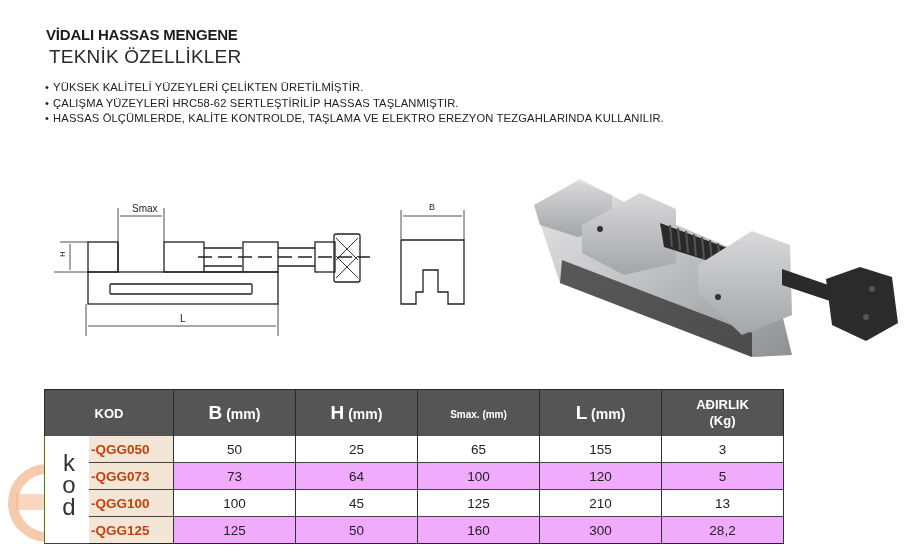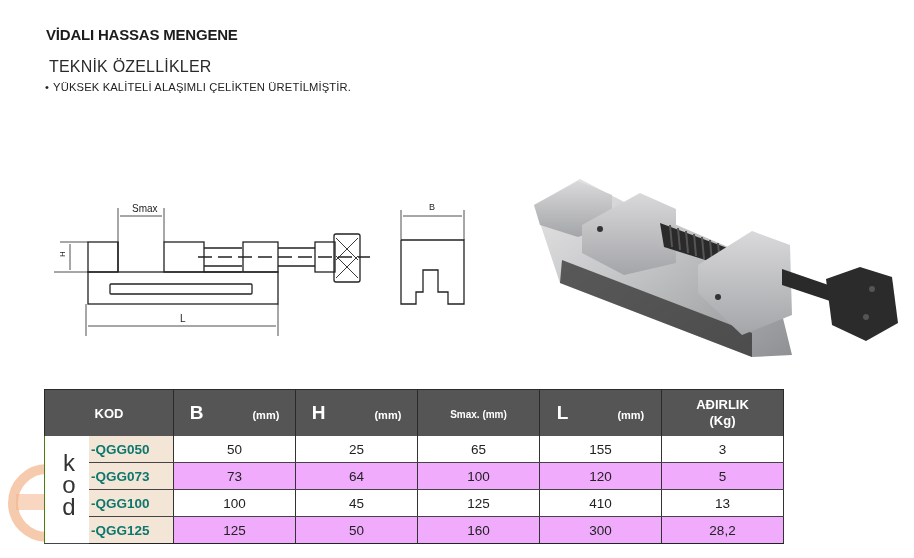--- a/index.html
+++ b/index.html
@@ -5,70 +5,72 @@
   html, body { margin: 0; padding: 0; }
   body {
     width: 914px; height: 558px; background: #ffffff; position: relative; overflow: hidden;
     font-family: "Liberation Sans", sans-serif; color: #1a1a1a;
   }
   .title {
     position: absolute; left: 46px; top: 4px; font-size: 15px; font-weight: bold;
     letter-spacing: -0.2px; color: #1c1c1c; margin-top: 22px;
   }
   .subtitle {
-    position: absolute; left: 49px; top: 58px; font-size: 16px; color: #2a2a2a; letter-spacing: 0.2px;
+    position: absolute; left: 49px; top: 46px; font-size: 19px; color: #2a2a2a; letter-spacing: 0.2px;
   }
   .features {
     position: absolute; left: 45px; top: 80px; margin: 0; padding: 0; list-style: none;
     font-size: 11.2px; line-height: 15.5px; color: #222; letter-spacing: 0.15px;
   }
   .features li::before { content: "\2022"; margin-right: 4px; }
 
   .drawing { position: absolute; left: 40px; top: 160px; width: 440px; height: 190px; }
   .photo { position: absolute; left: 520px; top: 165px; width: 390px; height: 195px; }
 
   table.spec {
     position: absolute; left: 44px; top: 389px; border-collapse: collapse;
     font-size: 13px;
   }
   table.spec th {
     background: #555555; color: #ffffff; height: 46px; font-weight: bold;
     border-left: 1px solid #2a2a2a; border-right: 1px solid #2a2a2a; border-top: 1px solid #2a2a2a;
     padding: 0; text-align: center; font-size: 13px;
   }
   table.spec th .big { font-size: 19px; }
-  table.spec th .unit { font-size: 11px; padding-left: 46px; }
+  table.spec th .unit { font-size: 14px; }
   table.spec td {
     height: 26px; padding: 0; text-align: center; font-size: 13.5px; color: #222;
     border-left: 1px solid #4d7c0f; border-right: 1px solid #333; border-bottom: 1px solid #444;
   }
   table.spec tr.even td.val { background: #f0abfc; }
   table.spec td.code {
-    background: #f3e6d6; font-weight: bold; text-align: left; padding-left: 2px; color: #0f766e;
+    background: #f3e6d6; font-weight: bold; text-align: left; padding-left: 2px; color: #c2410c;
     border-left: none;
   }
   table.spec td.logo { background: #ffffff; border-right: none; width: 44px; position: relative; }
   table.spec tr:last-child td { border-bottom: 1.5px solid #222; }
 
   .watermark {
     position: absolute; left: 2px; top: 458px; width: 90px; height: 90px; pointer-events: none;
   }
   .kod-letters {
     position: absolute; left: 60px; top: 452px; font-size: 24px; line-height: 22px; color: #333;
     text-align: center; width: 18px;
   }
 </style>
 </head>
 <body>
 
 <div class="title">VİDALI HASSAS MENGENE</div>
 <div class="subtitle">TEKNİK ÖZELLİKLER</div>
 
 <ul class="features">
-  <li>YÜKSEK KALİTELİ ALAŞIMLI ÇELİKTEN ÜRETİLMİŞTİR.</li>
+  <li>YÜKSEK KALİTELİ YÜZEYLERİ ÇELİKTEN ÜRETİLMİŞTİR.</li>
+  <li>ÇALIŞMA YÜZEYLERİ HRC58-62 SERTLEŞTİRİLİP HASSAS TAŞLANMIŞTIR.</li>
+  <li>HASSAS ÖLÇÜMLERDE, KALİTE KONTROLDE, TAŞLAMA VE ELEKTRO EREZYON TEZGAHLARINDA KULLANILIR.</li>
 </ul>
 
 <svg class="drawing" viewBox="0 0 440 190" xmlns="http://www.w3.org/2000/svg">
   <g fill="none" stroke="#222" stroke-width="1.3">
 
     <rect x="48" y="112" width="190" height="32"></rect>
     <rect x="70" y="124" width="142" height="10" rx="1"></rect>
 
     <rect x="48" y="82" width="30" height="30"></rect>
 
@@ -195,21 +197,21 @@
       <td class="val">64</td>
       <td class="val">100</td>
       <td class="val">120</td>
       <td class="val">5</td>
     </tr>
     <tr>
       <td class="code">-QGG100</td>
       <td class="val">100</td>
       <td class="val">45</td>
       <td class="val">125</td>
-      <td class="val">410</td>
+      <td class="val">210</td>
       <td class="val">13</td>
     </tr>
     <tr class="even">
       <td class="code">-QGG125</td>
       <td class="val">125</td>
       <td class="val">50</td>
       <td class="val">160</td>
       <td class="val">300</td>
       <td class="val">28,2</td>
     </tr>

